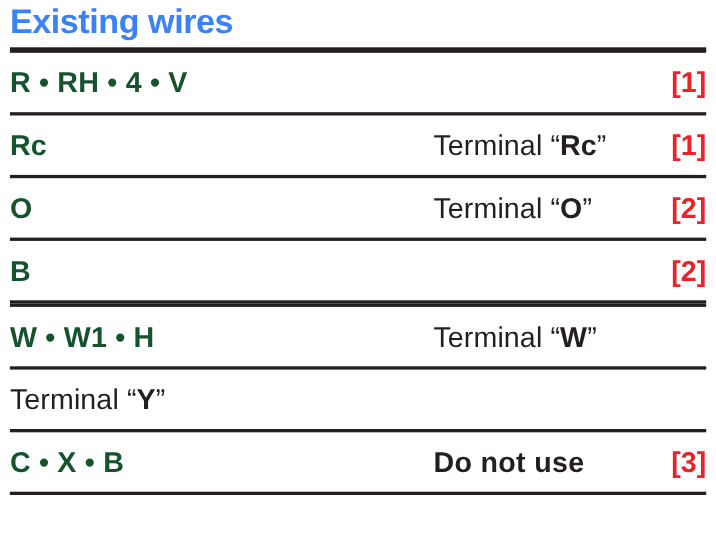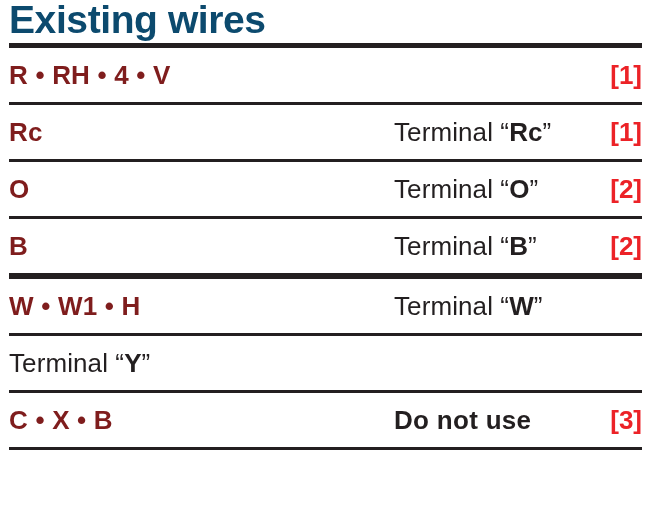--- a/index.html
+++ b/index.html
@@ -45,34 +45,34 @@
 
   
   .header-row {
     height: 43px;
     padding: 0 9px;
     box-sizing: border-box;
     display: flex;
     align-items: flex-start;
   }
   .header-cell {
-    color: #0c4a6e;
+    color: #3b82f6;
     font-weight: bold;
-    font-size: 39px;
+    font-size: 31px;
     line-height: 40px;
     letter-spacing: -0.4px;
     white-space: nowrap;
   }
   .header-cell.left  { width: 385px; }
   .header-cell.right { flex: 1; }
 
   
   .cell-left {
     width: 385px;
-    color: #7f1d1d;
+    color: #14532d;
     font-weight: bold;
     font-size: 26px;
     line-height: 30px;
     letter-spacing: 0.2px;
     white-space: nowrap;
   }
 
   .cell-right {
     flex: 1;
     display: flex;
@@ -140,21 +140,20 @@
         <div class="cell-left">O</div>
         <div class="cell-right">
           <span class="terminal-text"><span>Terminal “</span><b>O</b><span>”</span></span>
           <span class="note">[2]</span>
         </div>
       </div>
       <div class="rule thin"></div>
       <div class="row">
         <div class="cell-left">B</div>
         <div class="cell-right">
-          <span class="terminal-text"><span>Terminal “</span><b>B</b><span>”</span></span>
           <span class="note">[2]</span>
         </div>
       </div>
       <div class="rule thin"></div>
       <div class="rule thin"></div>
       <div class="row">
         <div class="cell-left">W • W1 • H</div>
         <div class="cell-right">
           <span class="terminal-text"><span>Terminal “</span><b>W</b><span>”</span></span>
         </div>

